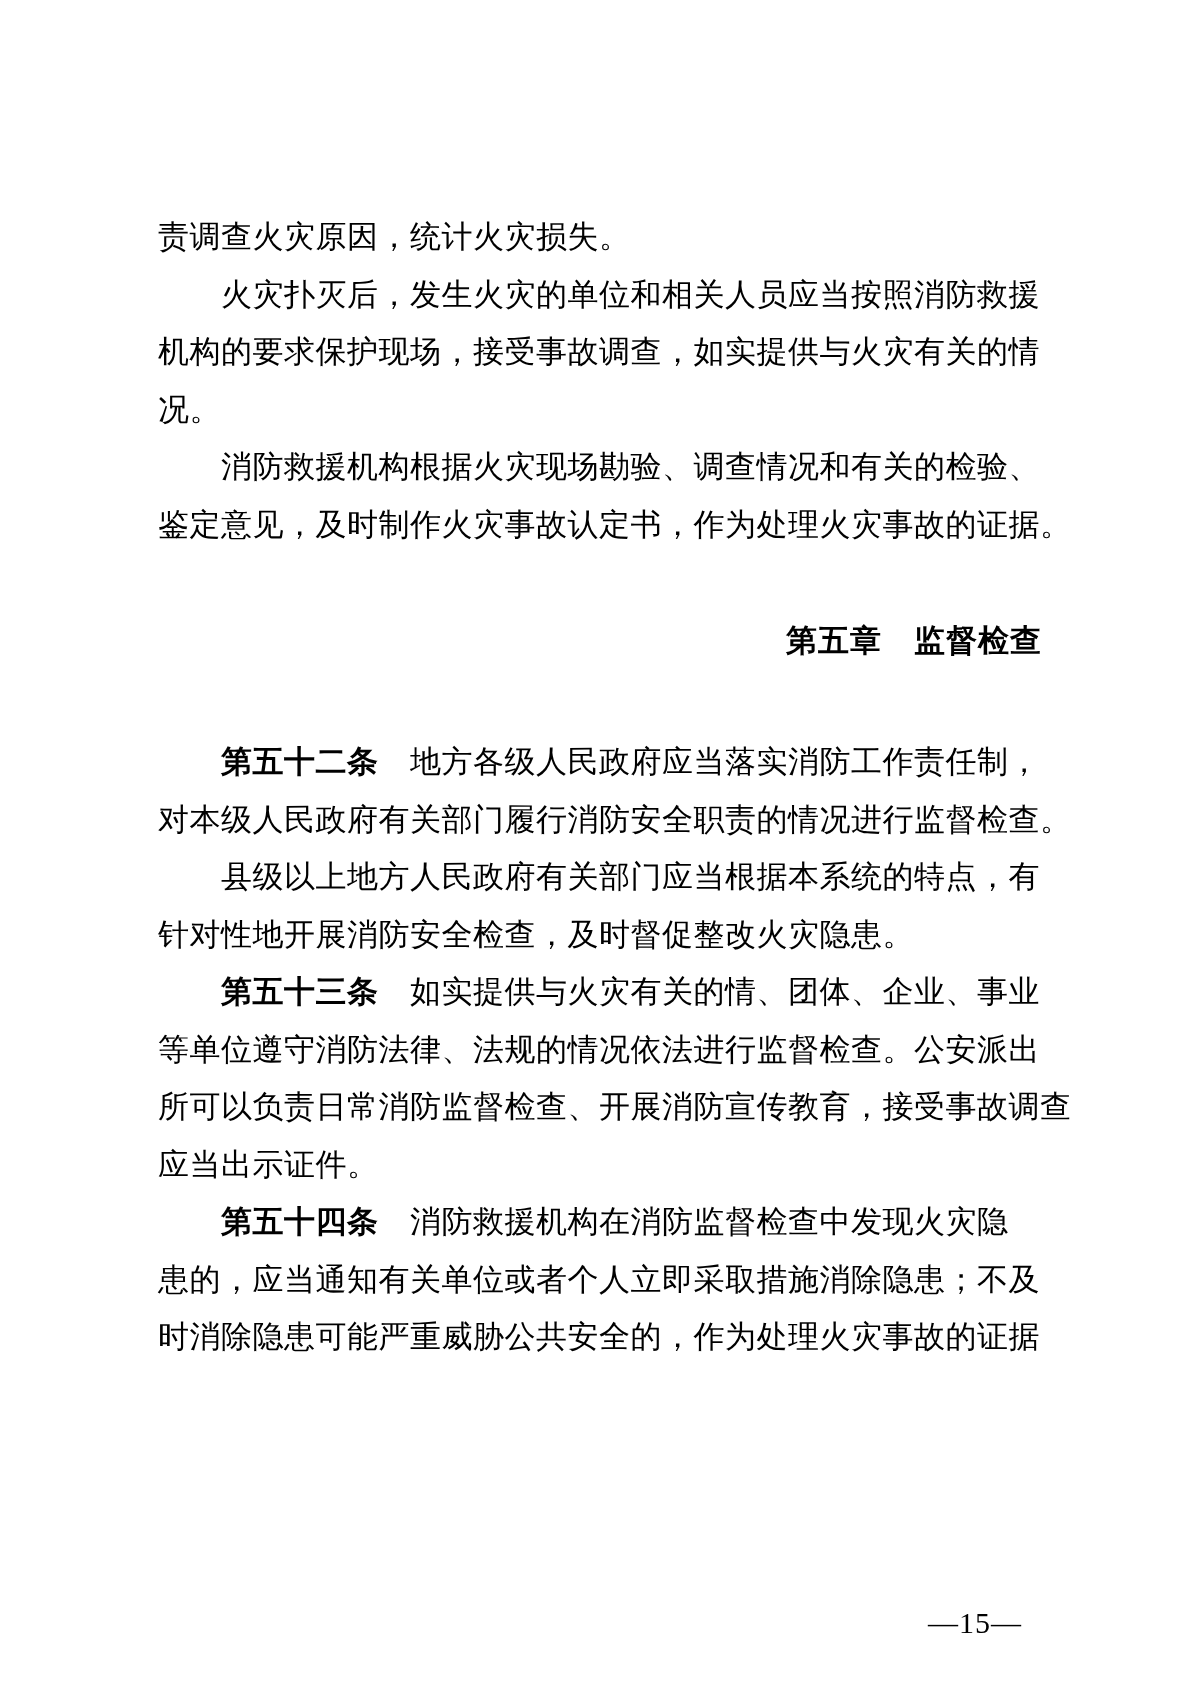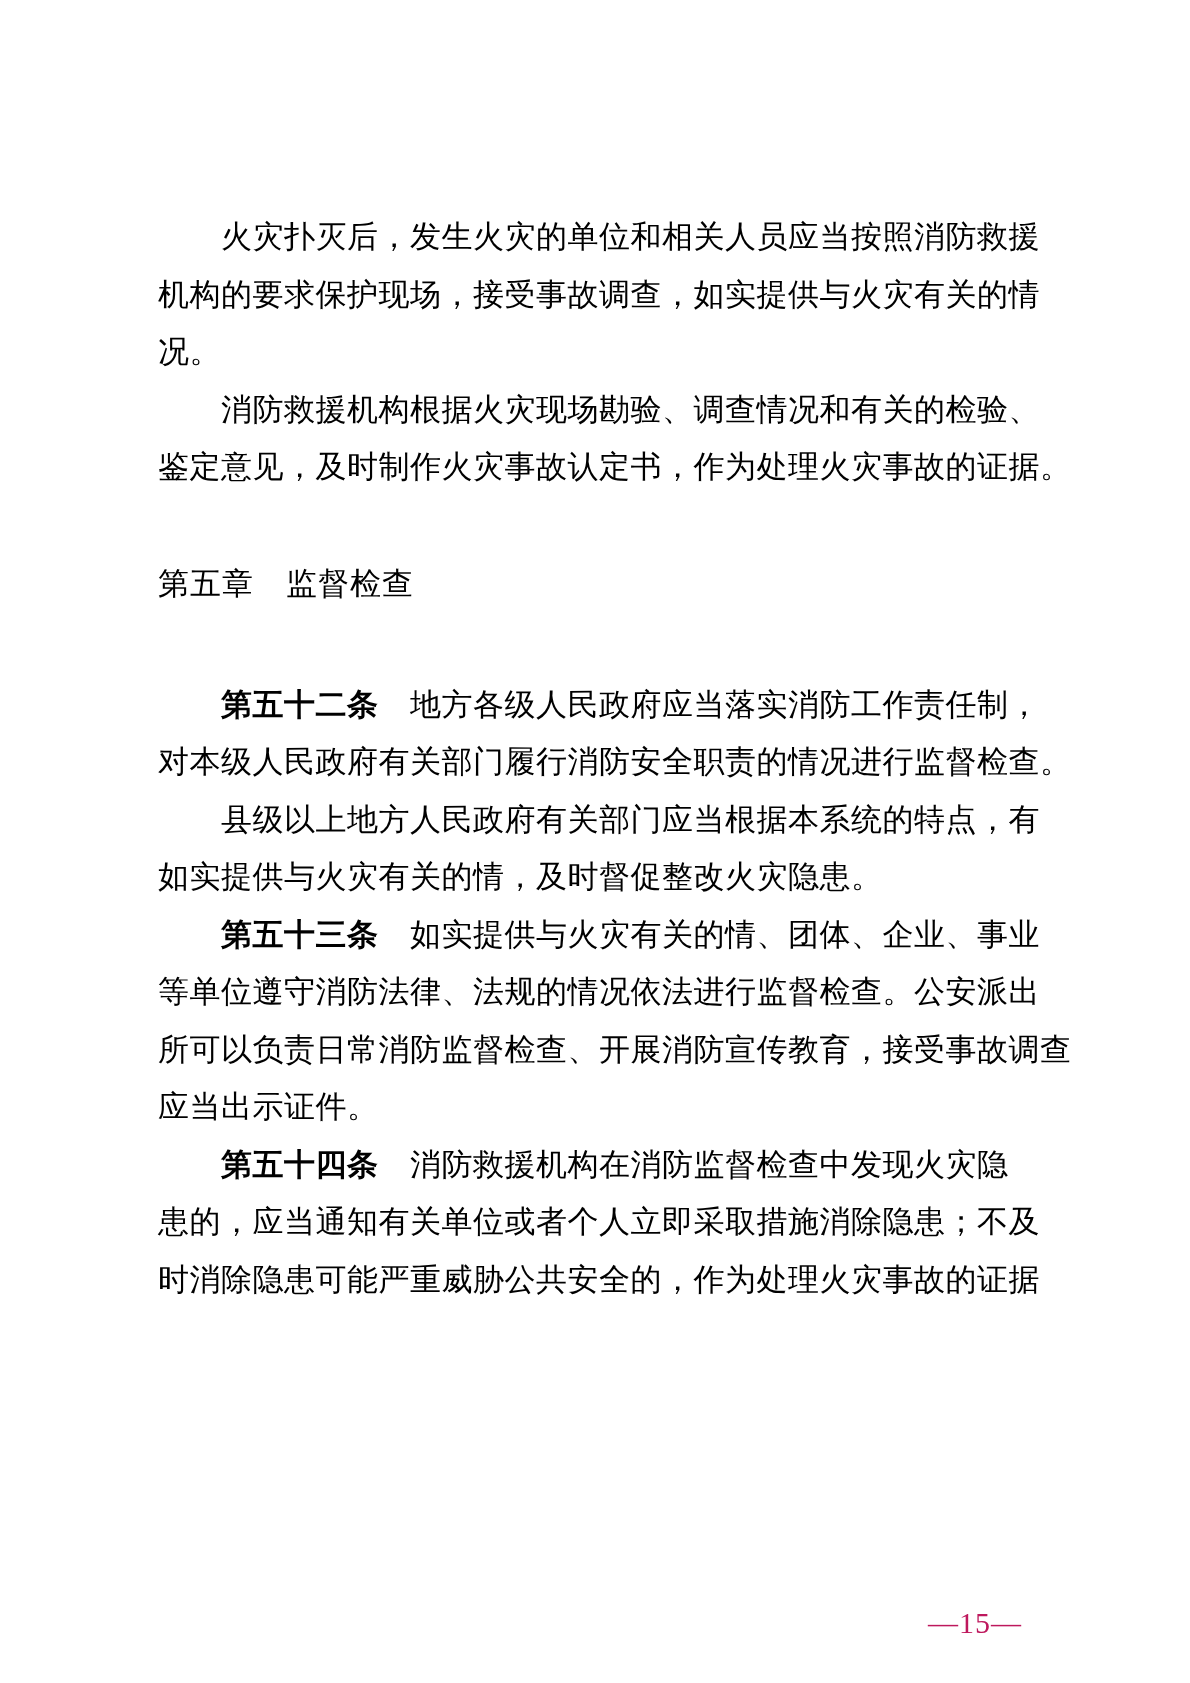--- a/index.html
+++ b/index.html
@@ -23,55 +23,56 @@
   .line{
     height:57.5px;
     line-height:57.5px;
     white-space:nowrap;
   }
   .ind{ text-indent:63px; }
   .lead{ font-weight:bold; }
   .heading{
     height:58px;
     line-height:58px;
-    text-align:left;
-    font-weight:normal;
+    text-align:right;
+    font-weight:bold;
     letter-spacing:1px;
     margin:59px 0 63px 0;
     white-space:nowrap;
   }
   .pagenum{
     position:absolute;
     left:928px;
     top:1606px;
     font-size:30px;
     letter-spacing:1px;
-    color:#be185d;
+    color:#000000;
   }
 </style>
 </head>
 <body>
 
 <div class="page">
   <div class="textcol">
 
+    <div class="line">责调查火灾原因，统计火灾损失。</div>
     <div class="line ind">火灾扑灭后，发生火灾的单位和相关人员应当按照消防救援</div>
     <div class="line">机构的要求保护现场，接受事故调查，如实提供与火灾有关的情</div>
     <div class="line">况。</div>
     <div class="line ind">消防救援机构根据火灾现场勘验、调查情况和有关的检验、</div>
     <div class="line">鉴定意见，及时制作火灾事故认定书，作为处理火灾事故的证据。</div>
 
     <div class="heading">第五章　监督检查</div>
 
     <div class="line ind">
       <span class="lead">第五十二条</span><span>　地方各级人民政府应当落实消防工作责任制，</span>
     </div>
     <div class="line">对本级人民政府有关部门履行消防安全职责的情况进行监督检查。</div>
     <div class="line ind">县级以上地方人民政府有关部门应当根据本系统的特点，有</div>
-    <div class="line">如实提供与火灾有关的情，及时督促整改火灾隐患。</div>
+    <div class="line">针对性地开展消防安全检查，及时督促整改火灾隐患。</div>
 
     <div class="line ind">
       <span class="lead">第五十三条</span><span>　如实提供与火灾有关的情、团体、企业、事业</span>
     </div>
     <div class="line">等单位遵守消防法律、法规的情况依法进行监督检查。公安派出</div>
     <div class="line">所可以负责日常消防监督检查、开展消防宣传教育，接受事故调查</div>
     <div class="line">应当出示证件。</div>
 
     <div class="line ind">
       <span class="lead">第五十四条</span><span>　消防救援机构在消防监督检查中发现火灾隐</span>

